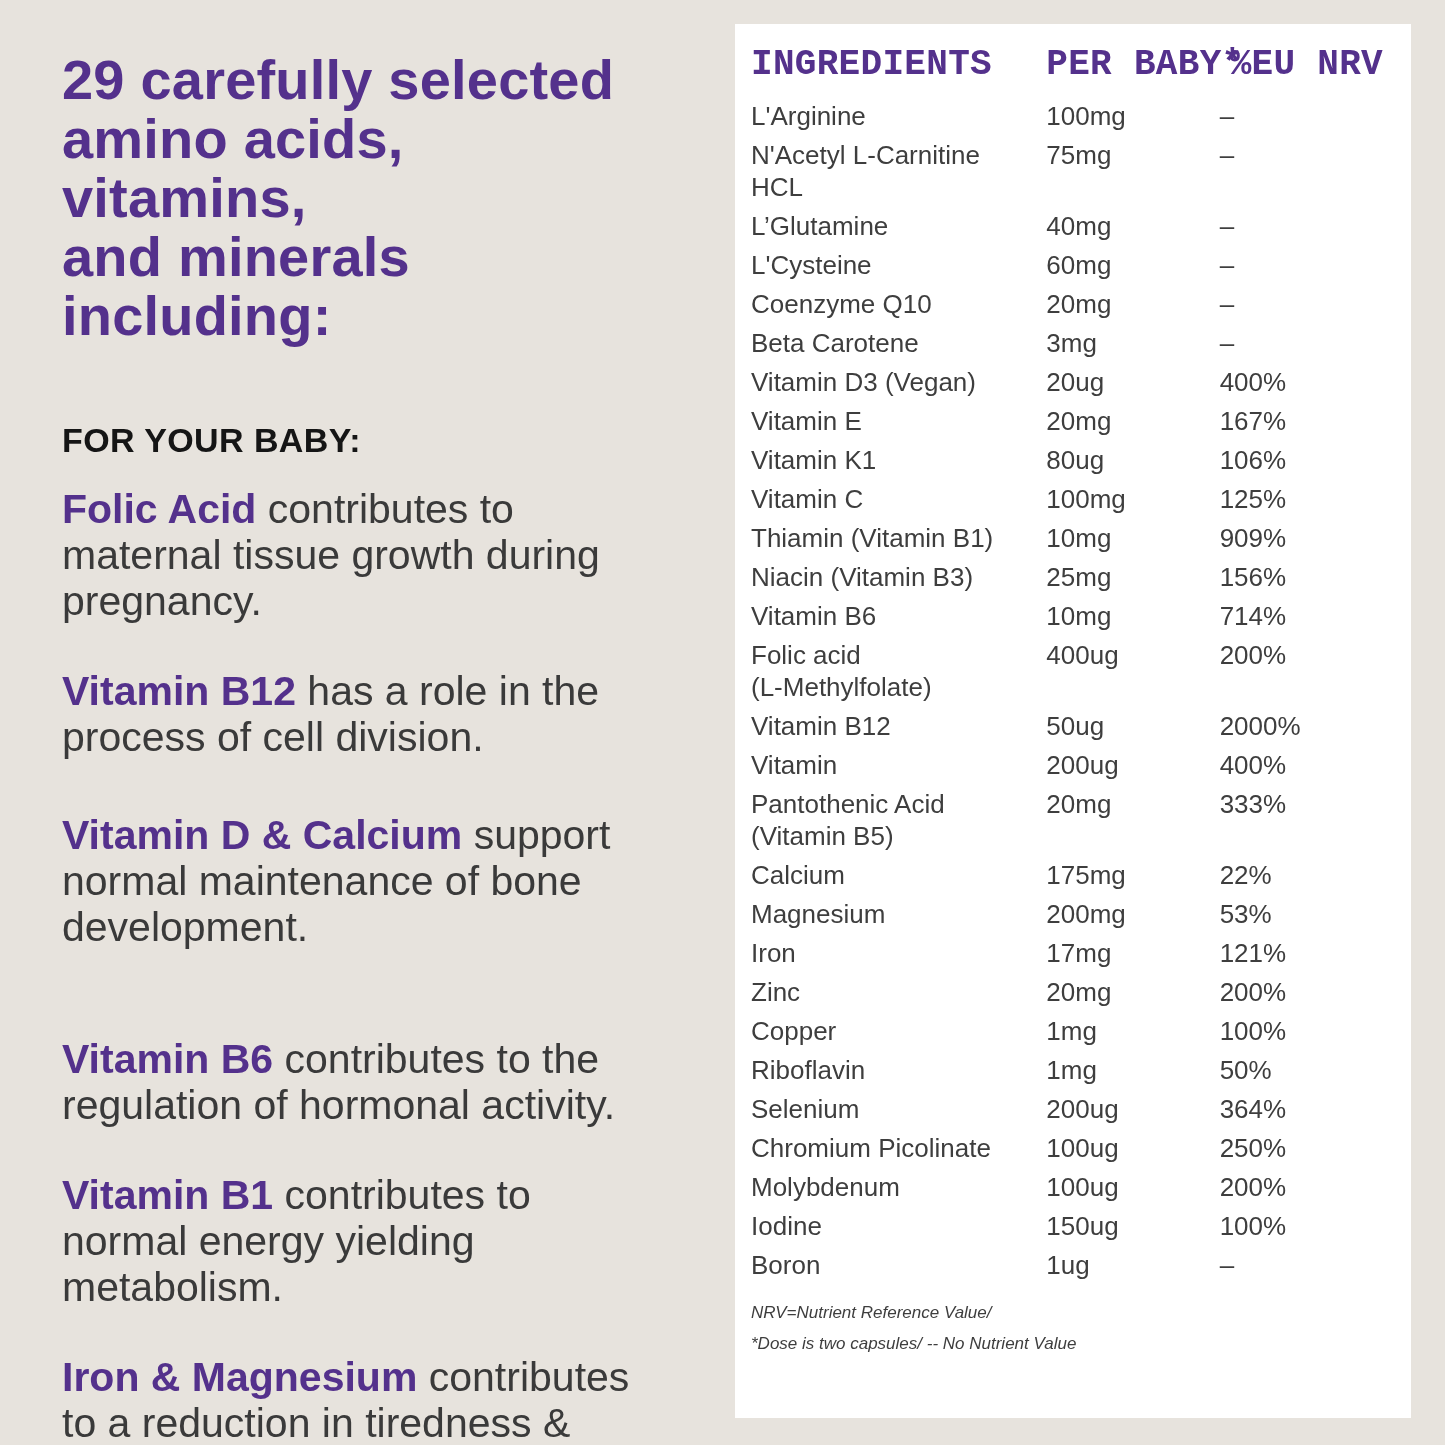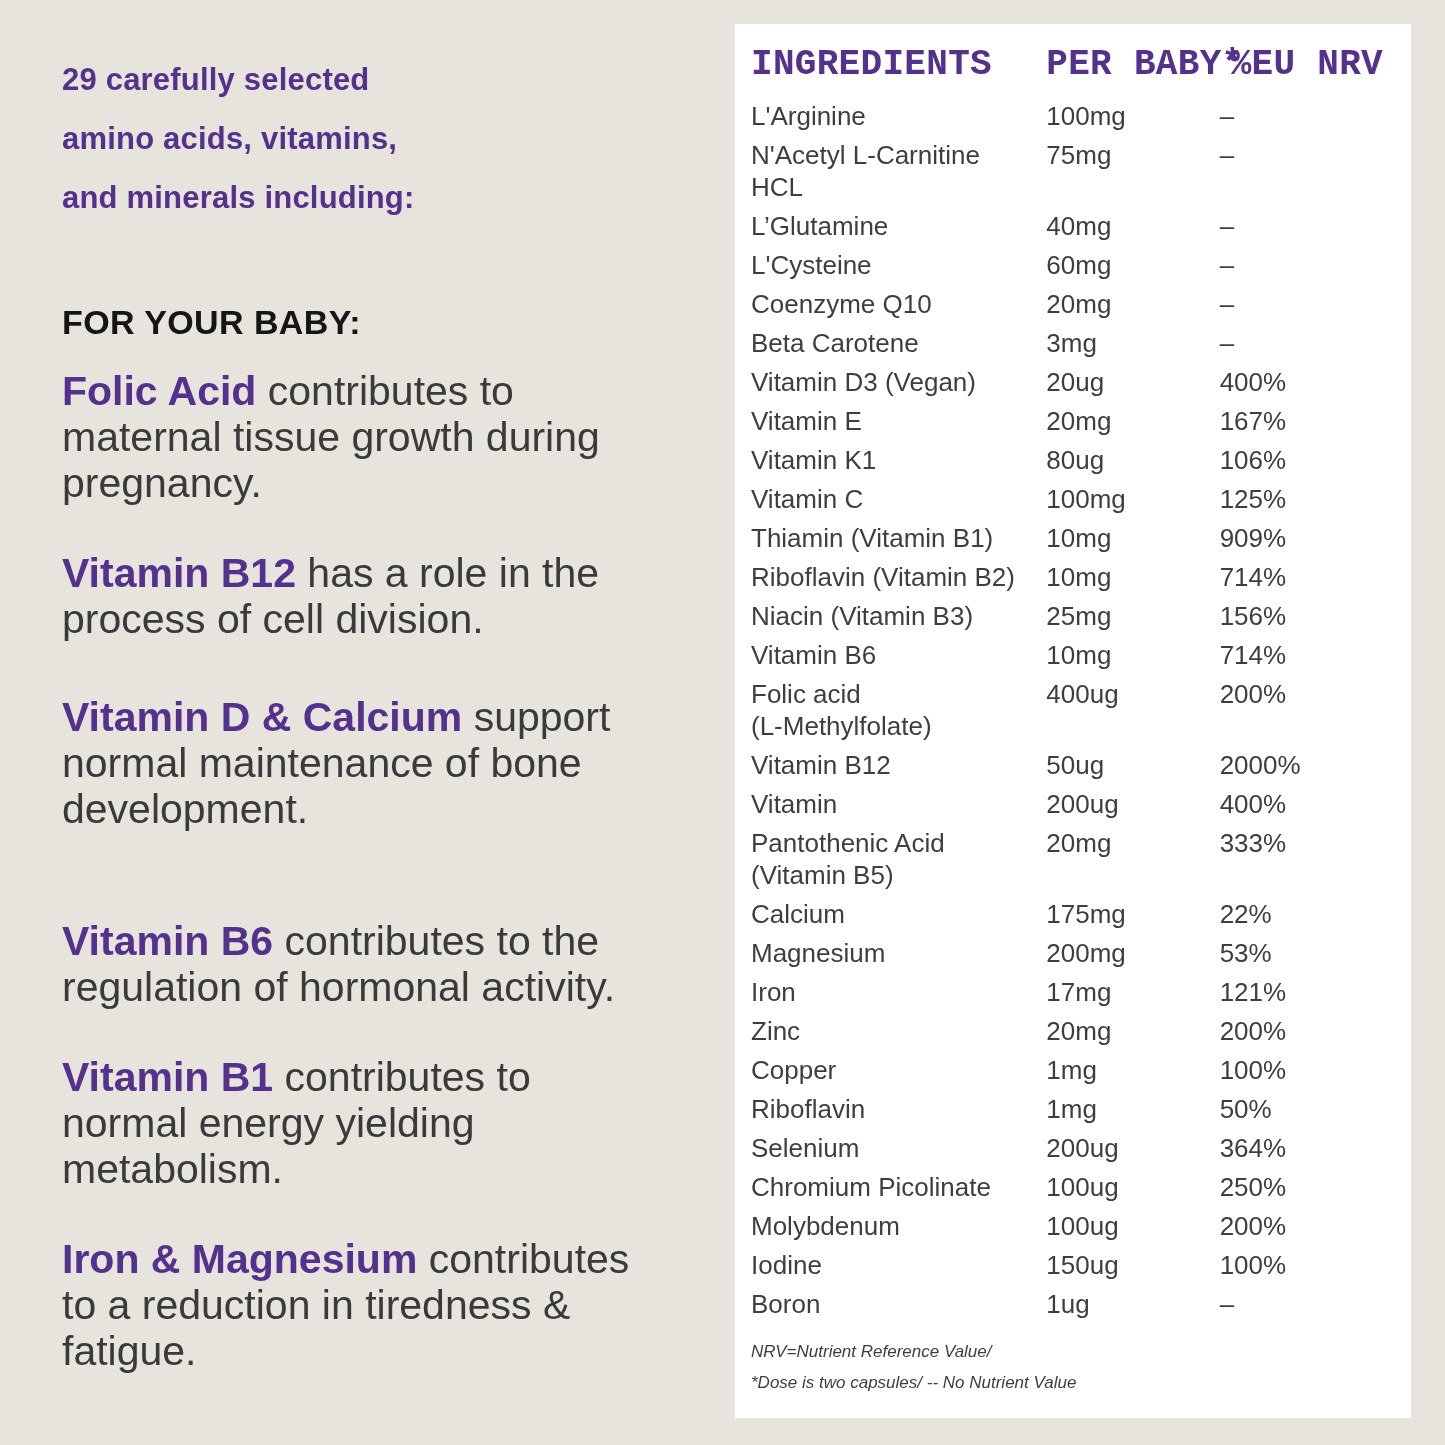--- a/index.html
+++ b/index.html
@@ -9,21 +9,21 @@
     font-family: "Liberation Sans", sans-serif;
     overflow: hidden;
     position: relative;
   }
   .left-panel {
     position: absolute;
     left: 62px; top: 50px;
     width: 585px;
   }
   .main-heading {
-    font-size: 31px;
+    font-size: 56px;
     line-height: 59px;
     font-weight: 700;
     color: #54318c;
     margin: 0 0 76px 0;
     white-space: pre-line;
     letter-spacing: 0.2px;
   }
   .sec-title {
     font-size: 34px;
     font-weight: 800;
@@ -190,25 +190,20 @@
       <td class="c-dose">100mg</td>
       <td class="c-nrv">125%</td>
     </tr>
 
     <tr>
       <td class="c-name">Thiamin (Vitamin B1)</td>
       <td class="c-dose">10mg</td>
       <td class="c-nrv">909%</td>
     </tr>
 
-    <tr>
-      <td class="c-name">Riboflavin (Vitamin B2)</td>
-      <td class="c-dose">10mg</td>
-      <td class="c-nrv">714%</td>
-    </tr>
 
     <tr>
       <td class="c-name">Niacin (Vitamin B3)</td>
       <td class="c-dose">25mg</td>
       <td class="c-nrv">156%</td>
     </tr>
 
     <tr>
       <td class="c-name">Vitamin B6</td>
       <td class="c-dose">10mg</td>

